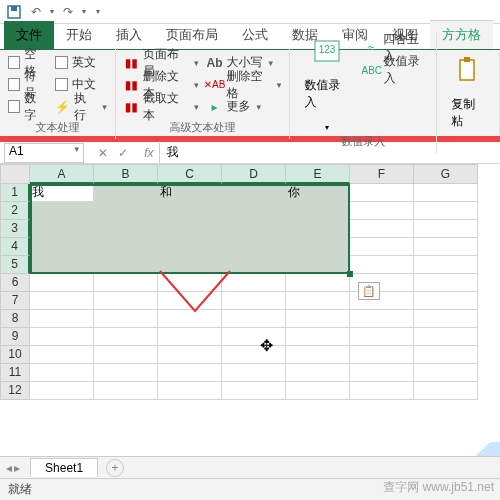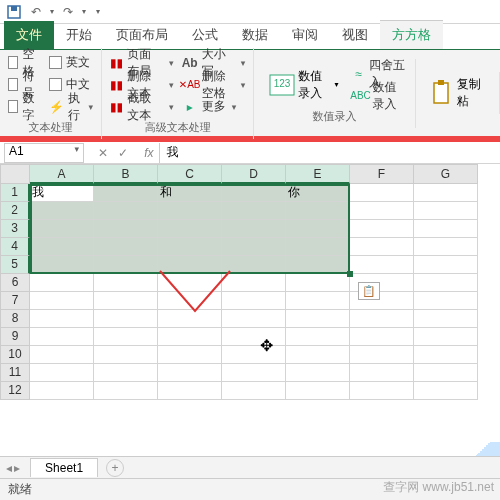--- a/index.html
+++ b/index.html
@@ -4,32 +4,32 @@
 <style>
 * { box-sizing: border-box; margin: 0; padding: 0; }
 body { font-family: "Microsoft YaHei", sans-serif; font-size: 12px; background: #fff; width: 500px; height: 500px; overflow: hidden; position: relative; }
 
 .qat { height: 24px; background: #fff; display: flex; align-items: center; padding: 0 6px; gap: 6px; border-bottom: 1px solid #d4d4d4; }
 .qat-icon { width: 16px; height: 16px; display: flex; align-items: center; justify-content: center; color: #666; cursor: pointer; }
 .qat-arrow { font-size: 8px; color: #666; }
 
 .tabs { height: 26px; display: flex; align-items: flex-end; background: #fff; padding-left: 4px; border-bottom: 1px solid #217346; }
 .tab { padding: 5px 12px; font-size: 13px; color: #444; cursor: pointer; }
-.tab-file { background: #217346; color: #fef9c3; }
+.tab-file { background: #217346; color: #000000; }
 .tab-active { background: #f3f3f3; border-top: 1px solid #ccc; color: #21a366; }
 
 .ribbon { height: 92px; background: #f3f3f3; display: flex; border-bottom: 6px solid #ef4444; align-items: center; }
 .rgroup { padding: 4px 8px; display: flex; flex-direction: column; justify-content: space-between; border-right: 1px solid #e0e0e0; }
 .rgroup-body { display: flex; flex-direction: column; gap: 2px; flex: 1; }
 .rgroup-label { text-align: center; font-size: 11px; color: #666; padding-top: 2px; }
 .ritem { display: flex; align-items: center; gap: 4px; font-size: 12px; color: #333; height: 22px; }
 .ritem .chk { width: 13px; height: 13px; border: 1px solid #888; background: #fff; }
 .ritem .arrow { font-size: 9px; color: #666; margin-left: 2px; }
 .ricon { width: 16px; height: 16px; display: inline-flex; align-items: center; justify-content: center; }
-.big-btn { display: flex; flex-direction: row; align-items: center; justify-content: center; padding: 0 6px; gap: 2px; }
+.big-btn { display: flex; flex-direction: column; align-items: center; justify-content: center; padding: 0 6px; gap: 12px; }
 .big-icon { width: 32px; height: 28px; display: flex; align-items: center; justify-content: center; }
 .row2 { display: flex; flex-direction: row; gap: 8px; }
 
 .namebox-row { height: 22px; display: flex; align-items: center; border-bottom: 1px solid #d4d4d4; }
 .namebox { width: 80px; height: 20px; border: 1px solid #ccc; padding-left: 4px; margin: 0 4px; display: flex; align-items: flex-start; }
 .nb-arrow { color: #666; margin-left: auto; margin-right: 4px; font-size: 9px; }
 .fx-btns { display: flex; align-items: center; gap: 10px; padding: 0 10px; color: #888; }
 .fx-label { font-style: italic; color: #888; padding: 0 6px; }
 .formula-bar { flex: 1; height: 20px; border-left: 1px solid #ccc; padding-left: 6px; display: flex; align-items: center; }
 
@@ -78,20 +78,21 @@
   <span class="qat-icon">↶</span>
   <span class="qat-arrow">▾</span>
   <span class="qat-icon">↷</span>
   <span class="qat-arrow">▾</span>
   <span class="qat-arrow" style="margin-left:4px">▾</span>
 </div>
 
 <div class="tabs">
   <div class="tab tab-file">文件</div>
   <div class="tab">开始</div>
+  <div class="tab">插入</div>
   <div class="tab">页面布局</div>
   <div class="tab">公式</div>
   <div class="tab">数据</div>
   <div class="tab">审阅</div>
   <div class="tab">视图</div>
   <div class="tab tab-active">方方格</div>
 </div>
 
 <div class="ribbon">
   <div class="rgroup">

